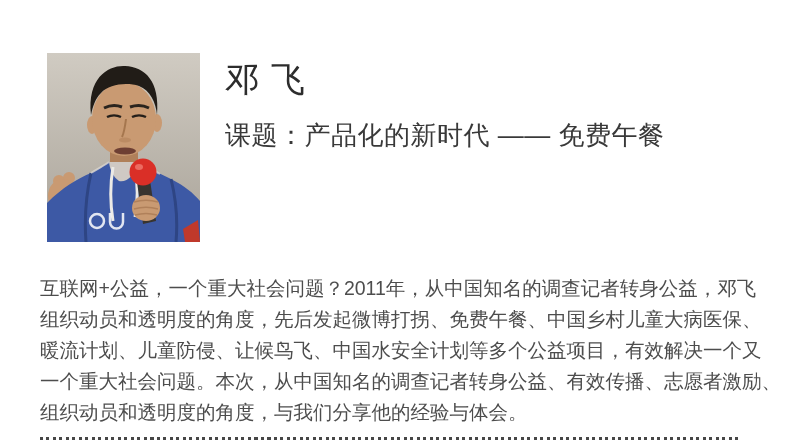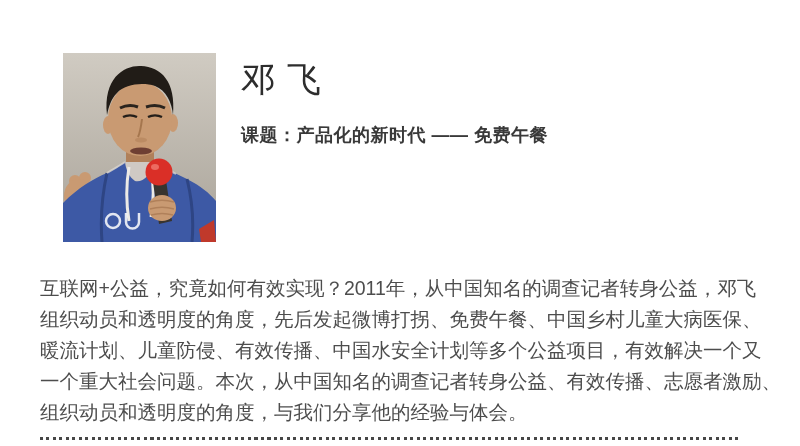--- a/index.html
+++ b/index.html
@@ -3,43 +3,43 @@
 <meta charset="utf-8">
 <style>
   html,body{margin:0;padding:0;background:#fff;}
   .page{
     position:relative;
     width:800px;height:446px;
     background:var(--page-bg,#fff);
     overflow:hidden;
     font-family:"Liberation Sans","DejaVu Sans",sans-serif;
   }
-  .profile-row{position:absolute;top:53px;left:47px;display:flex;margin-left:16px;}
+  .profile-row{position:absolute;top:53px;left:47px;display:flex;}
   .photo-frame{width:153px;height:189px;flex:0 0 auto;overflow:hidden;}
   .photo-frame svg{display:block;width:153px;height:189px;}
   .profile-info{margin-left:25px;}
   .name{
     font-family:"DejaVu Serif","Liberation Serif",serif;
     font-size:34px;line-height:36px;
     color:var(--name-color,#2d2d2d);
     letter-spacing:12px;
     margin-top:8px;
     white-space:nowrap;
   }
   .subtitle{
     margin-top:31px;
     font-size:22px;line-height:24px;
     color:var(--subtitle-color,#4f4f4f);
     letter-spacing:1px;
     white-space:nowrap;
   }
   .topic{
     margin-top:26px;
-    font-size:18px;line-height:25px;
-    font-weight:bold;
+    font-size:26px;line-height:25px;
+    font-weight:normal;
     color:var(--topic-color,#393939);
     letter-spacing:0.5px;
     white-space:nowrap;
   }
   .intro{
     position:absolute;top:273px;left:40px;
     font-size:19.5px;line-height:31px;
     color:var(--body-color,#4d4d4d);
   }
   .intro-line{white-space:nowrap;}
@@ -133,22 +133,22 @@
       </svg>
     </div>
 
     <div class="profile-info">
       <div class="name">邓飞</div>
       <div class="topic">课题：产品化的新时代 —— 免费午餐</div>
     </div>
   </div>
 
   <div class="intro">
-      <div class="intro-line">互联网+公益，究竟如何有效实现？2011年，从中国知名的调查记者转身公益，邓飞</div>
+      <div class="intro-line">互联网+公益，一个重大社会问题？2011年，从中国知名的调查记者转身公益，邓飞</div>
       <div class="intro-line">组织动员和透明度的角度，先后发起微博打拐、免费午餐、中国乡村儿童大病医保、</div>
-      <div class="intro-line">暖流计划、儿童防侵、有效传播、中国水安全计划等多个公益项目，有效解决一个又</div>
+      <div class="intro-line">暖流计划、儿童防侵、让候鸟飞、中国水安全计划等多个公益项目，有效解决一个又</div>
       <div class="intro-line">一个重大社会问题。本次，从中国知名的调查记者转身公益、有效传播、志愿者激励、</div>
       <div class="intro-line">组织动员和透明度的角度，与我们分享他的经验与体会。</div>
     </div>
 
   <div class="divider"></div>
 
 </div>
 
 </body></html>

